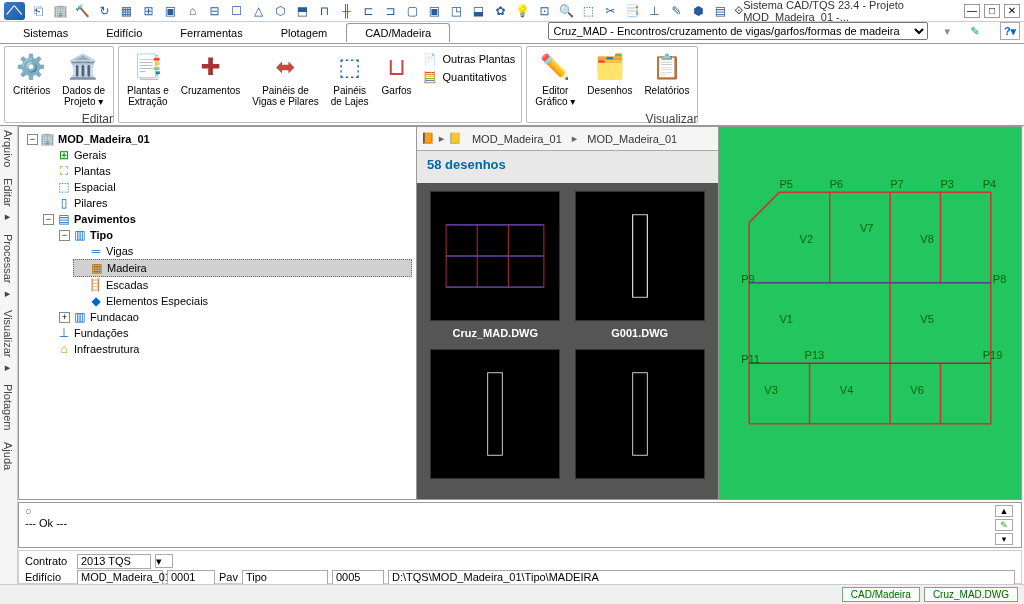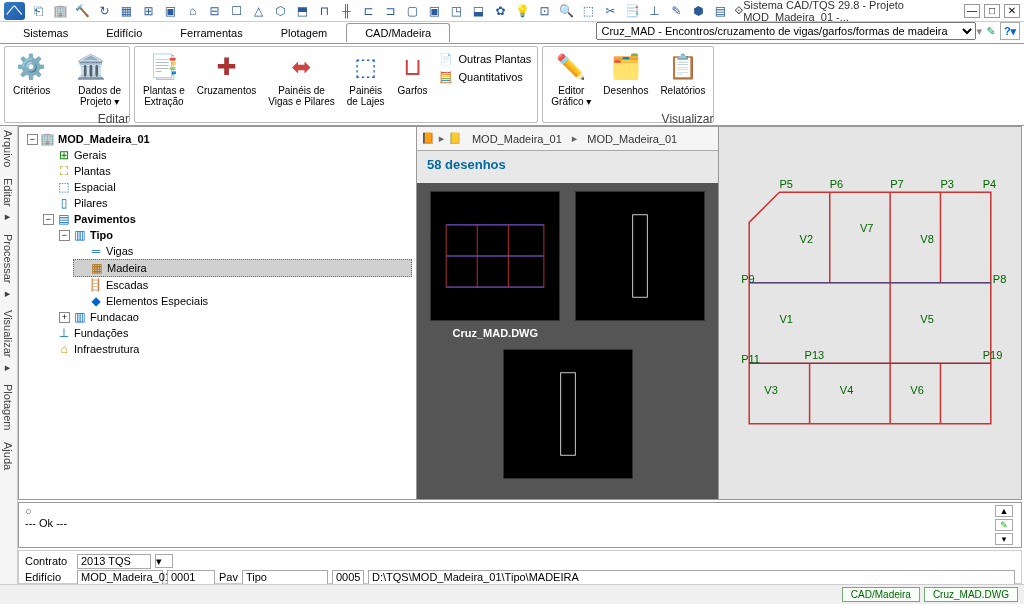--- a/index.html
+++ b/index.html
@@ -9,21 +9,21 @@
 .titlebar .logo { width: 26px; height: 18px; background: linear-gradient(135deg,#3a7bc8,#1a5ba8); border-radius: 3px; margin-right: 6px; display:flex;align-items:center;justify-content:center;color:#fff;font-weight:bold;}
 .titlebar .tb-icons { display: flex; gap: 6px; }
 .titlebar .tb-icon { width: 16px; height: 16px; display:flex;align-items:center;justify-content:center;color:#2a5a9a;font-size:12px;cursor:pointer;}
 .titlebar .tb-title { margin-left: auto; color: #333; font-size: 11px; }
 .titlebar .win-btns { display: flex; gap: 4px; margin-left: 8px; }
 .titlebar .win-btn { width: 16px; height: 14px; border: 1px solid #999; display:flex;align-items:center;justify-content:center;font-size:10px;cursor:pointer;}
 
 .menutabs { height: 22px; display: flex; align-items: flex-start; padding: 0 4px; border-bottom: 1px solid #999; background:#fff;}
 .menutab { padding: 3px 18px; border: 1px solid transparent; border-bottom: none; cursor: pointer; font-size: 11px; position:relative;top:1px;}
 .menutab.active { border-color: #999; background: #fff; border-radius: 3px 3px 0 0; }
-.menutabs .combo { margin-left: auto; display:flex; align-items:center; gap:0;}
+.menutabs .combo { margin-left: auto; display:flex; align-items:center; gap:16px;}
 .menutabs select { width: 380px; font-size: 11px; height:18px;}
 .menutabs .help { width:20px;height:18px;border:1px solid #aaa;display:flex;align-items:center;justify-content:center;color:#0066cc;font-weight:bold;cursor:pointer;}
 .menutabs .pen { width:18px;height:18px;color:#0a5;display:flex;align-items:center;justify-content:center;}
 
 .ribbon { height: 82px; display: flex; border-bottom: 1px solid #999; background:#fff; padding:2px 4px;}
 .ribbon-group { border: 1px solid #bbb; margin-right: 4px; display: flex; flex-direction: column; border-radius:2px;}
 .ribbon-group .rg-body { display: flex; padding: 2px; flex:1; align-items:flex-start;}
 .ribbon-group .rg-label { text-align: right; font-size: 12px; padding: 1px 0; color:#444;}
 .ribbon-btn { display: flex; flex-direction: column; align-items: center; padding: 2px 6px; cursor: pointer; min-width:42px;}
 .ribbon-btn .ri-icon { width: 32px; height: 32px; display:flex;align-items:center;justify-content:center;font-size:24px;}
@@ -49,21 +49,21 @@
 .center-panel { width: 302px; background: #555; display: flex; flex-direction: column; border-right:1px solid #999;}
 .breadcrumb { height: 24px; background: #f5f5f5; border-bottom: 1px solid #aaa; display: flex; align-items: center; padding: 0 4px; gap:4px;}
 .breadcrumb .bc-item { padding: 2px 6px; cursor: pointer; font-size:11px;color:#333;}
 .breadcrumb .bc-arrow { color:#666;}
 .thumb-header { height: 32px; background: #e8e8e8; padding: 6px 10px; font-weight: bold; font-size: 13px; color:#0369a1;}
 .thumbs { flex: 1; padding: 8px; display: flex; flex-wrap: wrap; gap: 4px; overflow:auto; justify-content:space-around;}
 .thumb { width: 132px; display:flex;flex-direction:column;align-items:center;}
 .thumb-img { width: 130px; height: 130px; background: #000; border: 1px solid #333; display:flex;align-items:center;justify-content:center;position:relative;}
 .thumb-label { color: #fff; font-size: 11px; font-weight:bold; margin-top: 6px; text-align:center;}
 
-.preview-panel { flex: 1; background: #e5e5e5; position: relative; overflow:hidden;}
+.preview-panel { flex: 1; background: #22c55e; position: relative; overflow:hidden;}
 .preview-panel svg { width:100%;height:100%;}
 
 .console { position:absolute; left:18px; right:2px; bottom:56px; height:46px; border:1px solid #999; background:#fff; padding:2px 6px; font-family:monospace;font-size:11px; display:flex;}
 .console .ctext{flex:1;}
 .console .cbtns{width:22px;display:flex;flex-direction:column;gap:2px;align-items:center;}
 .console .cbtn{width:18px;height:14px;border:1px solid #aaa;font-size:9px;display:flex;align-items:center;justify-content:center;cursor:pointer;}
 
 .footer-info { position:absolute; left:18px; right:2px; bottom:20px; height:34px; background:#fff; padding:2px 6px; font-size:11px; border:1px solid #ccc;}
 .footer-info .frow{display:flex;align-items:center;gap:4px;height:16px;}
 .footer-info .fbox{border:1px solid #aaa;padding:0 3px;height:15px;display:flex;align-items:center;background:#fff;}
@@ -109,21 +109,21 @@
     <span class="tb-icon">🔍</span>
     <span class="tb-icon">⬚</span>
     <span class="tb-icon">✂</span>
     <span class="tb-icon">📑</span>
     <span class="tb-icon">⊥</span>
     <span class="tb-icon">✎</span>
     <span class="tb-icon">⬢</span>
     <span class="tb-icon">▤</span>
   </div>
   <span style="margin-left:6px">⟐</span>
-  <div class="tb-title">Sistema CAD/TQS 29.8 - Projeto MOD_Madeira_01 -...</div>
+  <div class="tb-title">Sistema CAD/TQS 23.4 - Projeto MOD_Madeira_01 -...</div>
   <div class="win-btns">
     <div class="win-btn">—</div>
     <div class="win-btn">□</div>
     <div class="win-btn">✕</div>
   </div>
 </div>
 
 <div class="menutabs">
   <div class="menutab">Sistemas</div>
   <div class="menutab">Edifício</div>
@@ -140,21 +140,21 @@
 
 <div class="ribbon">
   <div class="ribbon-group">
     <div class="rg-body">
       <div class="ribbon-btn">
         <div class="ri-icon">⚙️</div>
         <div class="ri-label">Critérios</div>
       </div>
       <div class="ribbon-btn">
         <div class="ri-icon">🏛️</div>
-        <div class="ri-label" style="white-space:pre-line;margin-left:16px;">Dados de
+        <div class="ri-label" style="white-space:pre-line;">Dados de
 Projeto ▾</div>
       </div>
     </div>
     <div class="rg-label">Editar</div>
   </div>
 
   <div class="ribbon-group">
     <div class="rg-body">
       <div class="ribbon-btn">
         <div class="ri-icon">📑</div>
@@ -356,20 +356,30 @@
             <line class="blue" x1="5" y1="80" x2="115" y2="80"></line>
             <line class="blue" x1="5" y1="45" x2="115" y2="45"></line>
           </svg>
         </div>
         <div class="thumb-label">Cruz_MAD.DWG</div>
       </div>
       <div class="thumb">
         <div class="thumb-img">
           <svg class="col-svg" viewBox="0 0 120 120" width="110" height="110">
             <rect x="52" y="15" width="16" height="90"></rect>
+            <line x1="52" y1="15" x2="52" y2="105" stroke="#ddd"></line>
+            <line x1="68" y1="15" x2="68" y2="105" stroke="#ddd"></line>
+          </svg>
+        </div>
+        <div class="thumb-label">G001.DWG</div>
+      </div>
+      <div class="thumb">
+        <div class="thumb-img">
+          <svg class="col-svg" viewBox="0 0 120 120" width="110" height="110">
+            <rect x="52" y="15" width="16" height="90"></rect>
           </svg>
         </div>
         <div class="thumb-label"></div>
       </div>
       <div class="thumb">
         <div class="thumb-img">
           <svg class="col-svg" viewBox="0 0 120 120" width="110" height="110">
             <rect x="52" y="15" width="16" height="90"></rect>
           </svg>
         </div>
@@ -436,21 +446,21 @@
     <span style="width:48px;">Contrato</span>
     <div class="fbox" style="width:74px;">2013 TQS</div>
     <div class="cbtn" style="width:18px;height:14px;border:1px solid #aaa;">▾</div>
   </div>
   <div class="frow">
     <span style="width:48px;">Edifício</span>
     <div class="fbox" style="width:86px;">MOD_Madeira_01</div>
     <div class="fbox" style="width:48px;">0001</div>
     <span>Pav</span>
     <div class="fbox" style="width:86px;">Tipo</div>
-    <div class="fbox" style="width:32px;">0005</div>
+    <div class="fbox" style="width:52px;">0005</div>
     <div class="fbox" style="flex:1;">D:\TQS\MOD_Madeira_01\Tipo\MADEIRA</div>
   </div>
 </div>
 
 <div class="statusbar">
   <div class="sb-item">CAD/Madeira</div>
   <div class="sb-item">Cruz_MAD.DWG</div>
 </div>
 
 </body></html>

